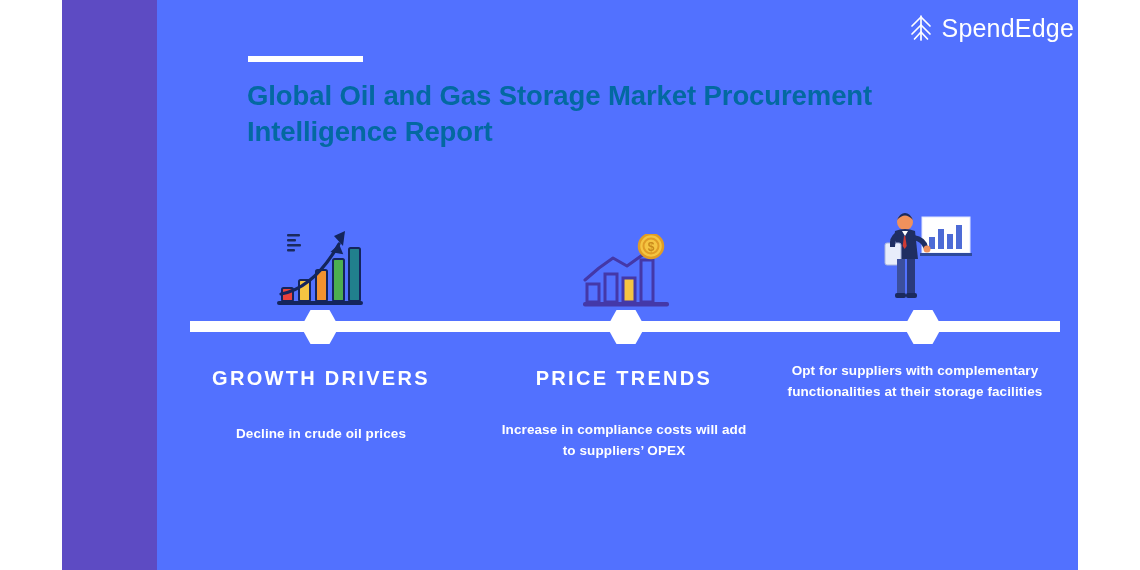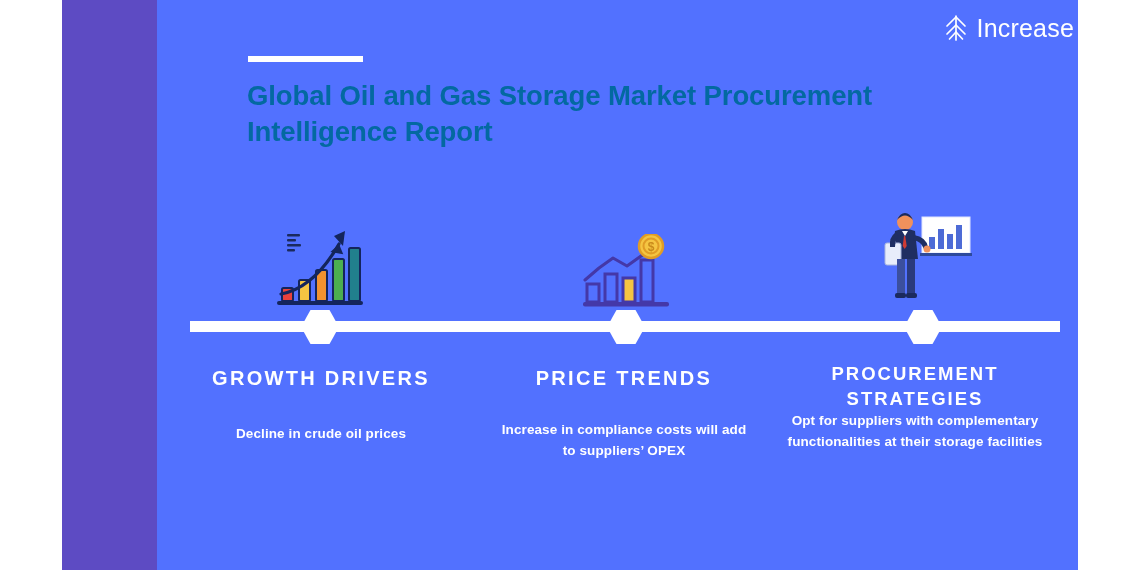--- a/index.html
+++ b/index.html
@@ -155,21 +155,21 @@
 
   <div class="logo">
     <svg class="logo-mark" viewBox="0 0 26 28">
       <g fill="none" stroke="#ffffff" stroke-width="1.7" stroke-linecap="round">
         <path d="M13 2 L13 26"></path>
         <path d="M13 3 L4 12 M13 3 L22 12"></path>
         <path d="M13 11 L4 20 M13 11 L22 20"></path>
         <path d="M13 18 L6.5 25 M13 18 L19.5 25"></path>
       </g>
     </svg>
-    <span class="logo-text">Increase</span>
+    <span class="logo-text">SpendEdge</span>
   </div>
 
   <div class="accent-bar"></div>
   <div class="title">Global Oil and Gas Storage Market Procurement Intelligence Report</div>
 
   <div class="icon-wrap icon-1">
     <svg width="86" height="82" viewBox="0 0 86 82">
 
       <g fill="#1b2a5e">
         <rect x="10" y="6" width="13" height="2.6" rx="1"></rect>
@@ -255,17 +255,16 @@
     <p class="col-heading">PRICE TRENDS</p>
     <p class="col-body">Increase in compliance costs will add to suppliers’ OPEX</p>
   </div>
 
   <div class="col col-1">
     <p class="col-heading">GROWTH DRIVERS</p>
     <p class="col-body">Decline in crude oil prices</p>
   </div>
 
   <div class="col col-3">
-    <p class="col-heading">PROCUREMENT STRATEGIES</p>
     <p class="col-body">Opt for suppliers with complementary functionalities at their storage facilities</p>
   </div>
 
 </div>
 
 </body></html>

